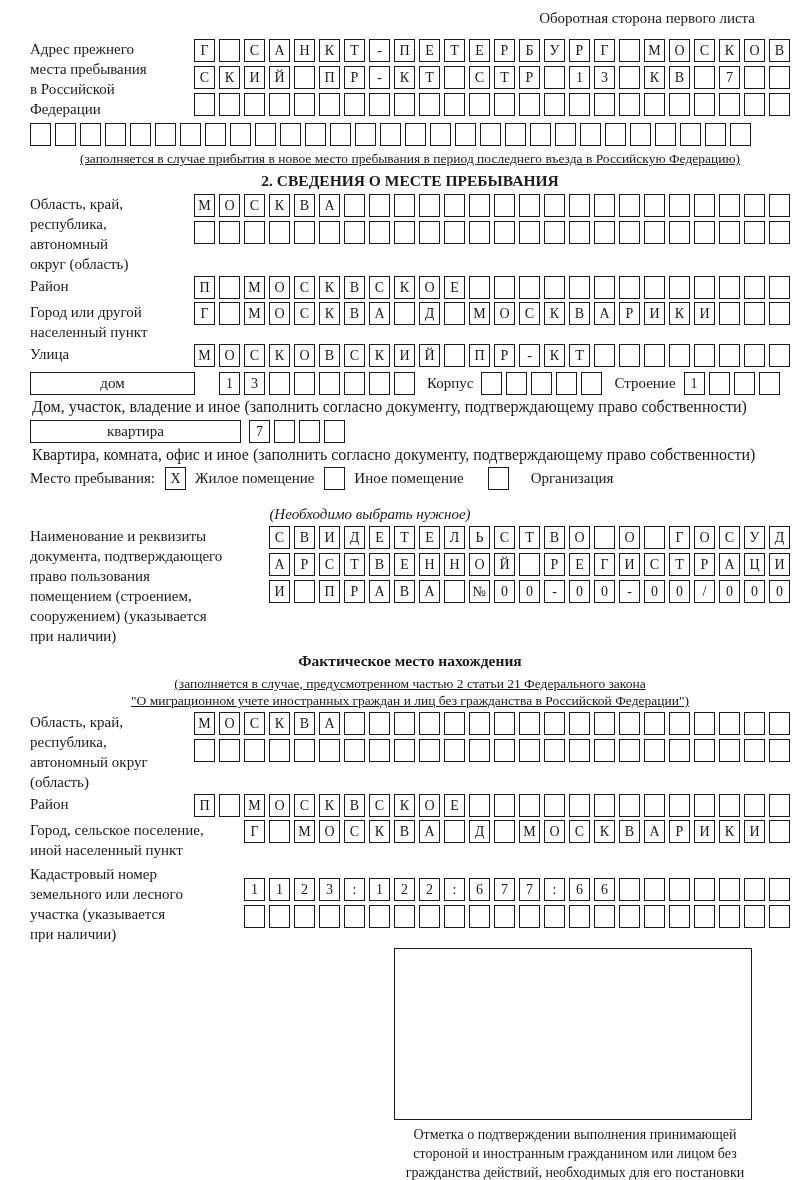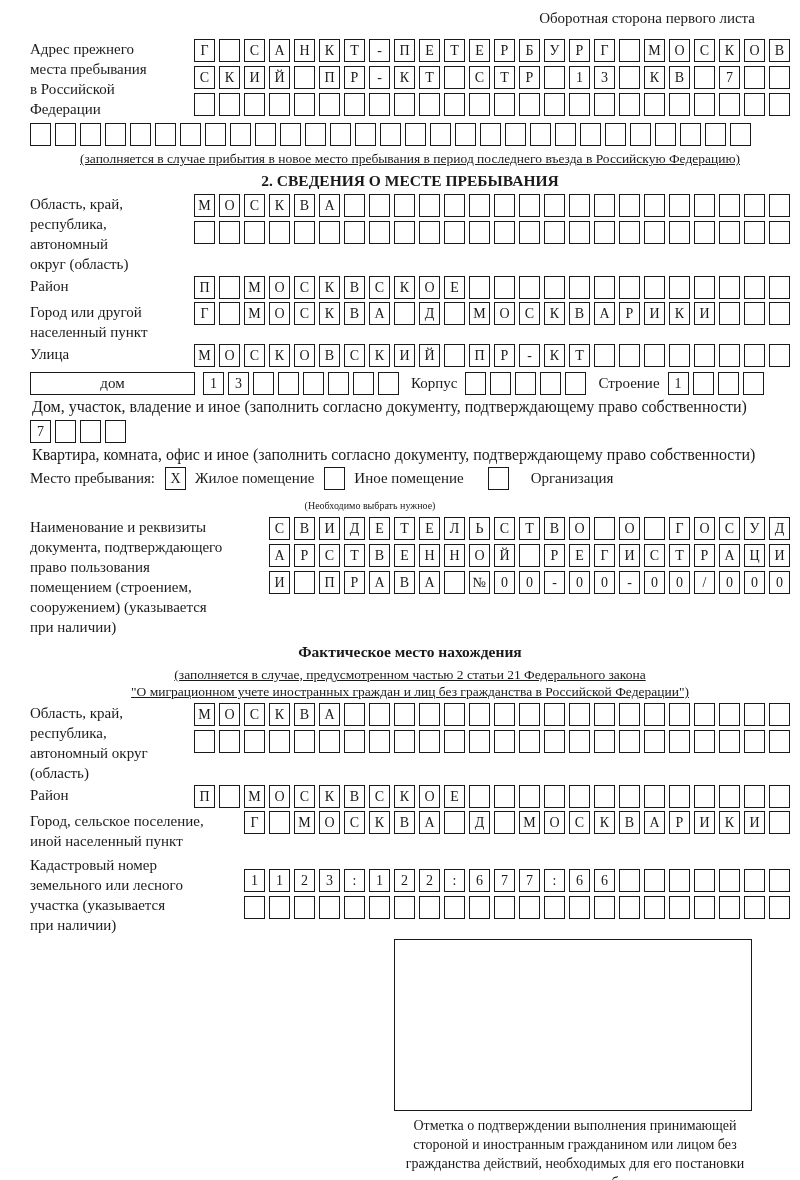--- a/index.html
+++ b/index.html
@@ -19,28 +19,28 @@
   .cell{
     flex:none;width:19px;height:21px;border:1.5px solid #1a1a1a;
     display:inline-flex;align-items:center;justify-content:center;
     font-size:14px;overflow:hidden;background:#fff;
   }
   .note{font-size:13.5px;text-align:center;margin-top:4px;line-height:17px;text-decoration:underline;}
   .note-left{font-size:16px;text-align:left;margin:3px 0 2px 2px;line-height:17px;}
   .sect-title{font-size:15.5px;font-weight:bold;text-align:center;margin-top:3px;line-height:21px;}
   .house-row{display:flex;align-items:center;margin-top:5px;}
   .labelbox{flex:none;border:1.5px solid #1a1a1a;height:21px;display:flex;align-items:center;justify-content:center;font-size:15px;}
-  .lb-dom{width:163px;margin-right:8px;}
+  .lb-dom{width:163px;margin-right:24px;}
   .lb-kv{width:209px;margin-right:8px;}
   .inline-lbl{font-size:15px;margin:0 8px 0 12px;white-space:nowrap;}
   .stay-row{display:flex;align-items:center;margin-top:4px;font-size:15px;}
   .checkbox{flex:none;width:19px;height:21px;border:1.5px solid #1a1a1a;display:inline-flex;align-items:center;justify-content:center;font-size:14px;}
   .stay-row .opt{margin:0 10px 0 9px;white-space:nowrap;}
   .stay-row .lead{margin-right:10px;white-space:nowrap;}
-  .choose-note{font-size:10px;margin-left:215px;width:250px;text-align:center;margin-top:7px;line-height:17px;}
+  .choose-note{font-size:15px;margin-left:215px;width:250px;text-align:center;margin-top:16px;line-height:17px;font-style:italic;}
   .stamp-box{width:356px;height:170px;border:1.5px solid #1a1a1a;margin-left:364px;margin-top:4px;}
   .stamp-caption{width:430px;margin-left:330px;text-align:center;font-size:14px;line-height:19px;margin-top:5px;white-space:pre-line;}
   .mt4{margin-top:4px;} .mt3{margin-top:3px;} .mt6{margin-top:4px;}
 </style>
 </head>
 <body>
 
 <div class="page">
 
   <div class="header-note">Оборотная сторона первого листа</div>
@@ -342,20 +342,21 @@
     <div class="grid">
         <span class="cell">1</span>
         <span class="cell"></span>
         <span class="cell"></span>
         <span class="cell"></span>
       </div>
   </div>
   <div class="note-left">Дом, участок, владение и иное (заполнить согласно документу, подтверждающему право собственности)</div>
 
   <div class="house-row">
+    <div class="labelbox lb-kv">квартира</div>
     <div class="grid">
         <span class="cell">7</span>
         <span class="cell"></span>
         <span class="cell"></span>
         <span class="cell"></span>
       </div>
   </div>
   <div class="note-left">Квартира, комната, офис и иное (заполнить согласно документу, подтверждающему право собственности)</div>
 
   <div class="stay-row">

